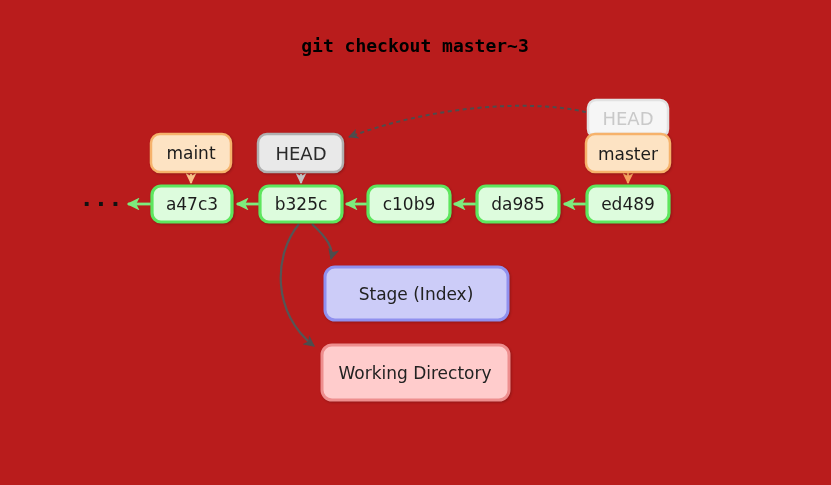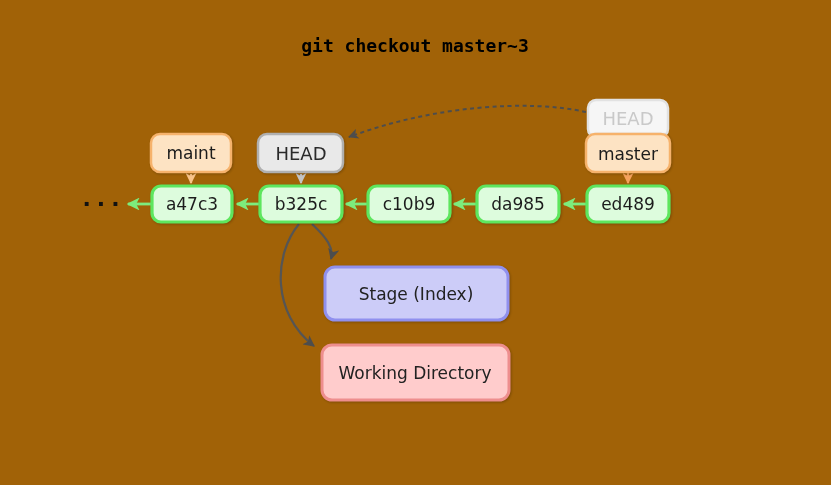--- a/index.html
+++ b/index.html
@@ -1,16 +1,16 @@
 <!DOCTYPE html>
 <html><head>
 <meta charset="utf-8">
 <style>
   html,body{margin:0;padding:0;background:#ffffff;}
-  .canvas{position:relative;width:831px;height:485px;background:#a16207;overflow:hidden;
+  .canvas{position:relative;width:831px;height:485px;background:#b91c1c;overflow:hidden;
           font-family:"DejaVu Sans","Liberation Sans",sans-serif;}
   svg{display:block;}
   text{font-family:"DejaVu Sans","Liberation Sans",sans-serif;fill:#1c1c1c;}
 
   .title-text{font-family:"DejaVu Sans Mono","Liberation Mono",monospace;
               font-weight:bold;font-size:18px;fill:#000000;}
 
   .commit-box{fill:#ddfcdd;stroke:#5ee65e;stroke-width:3.2;}
   .commit-id{font-size:17px;}
 

